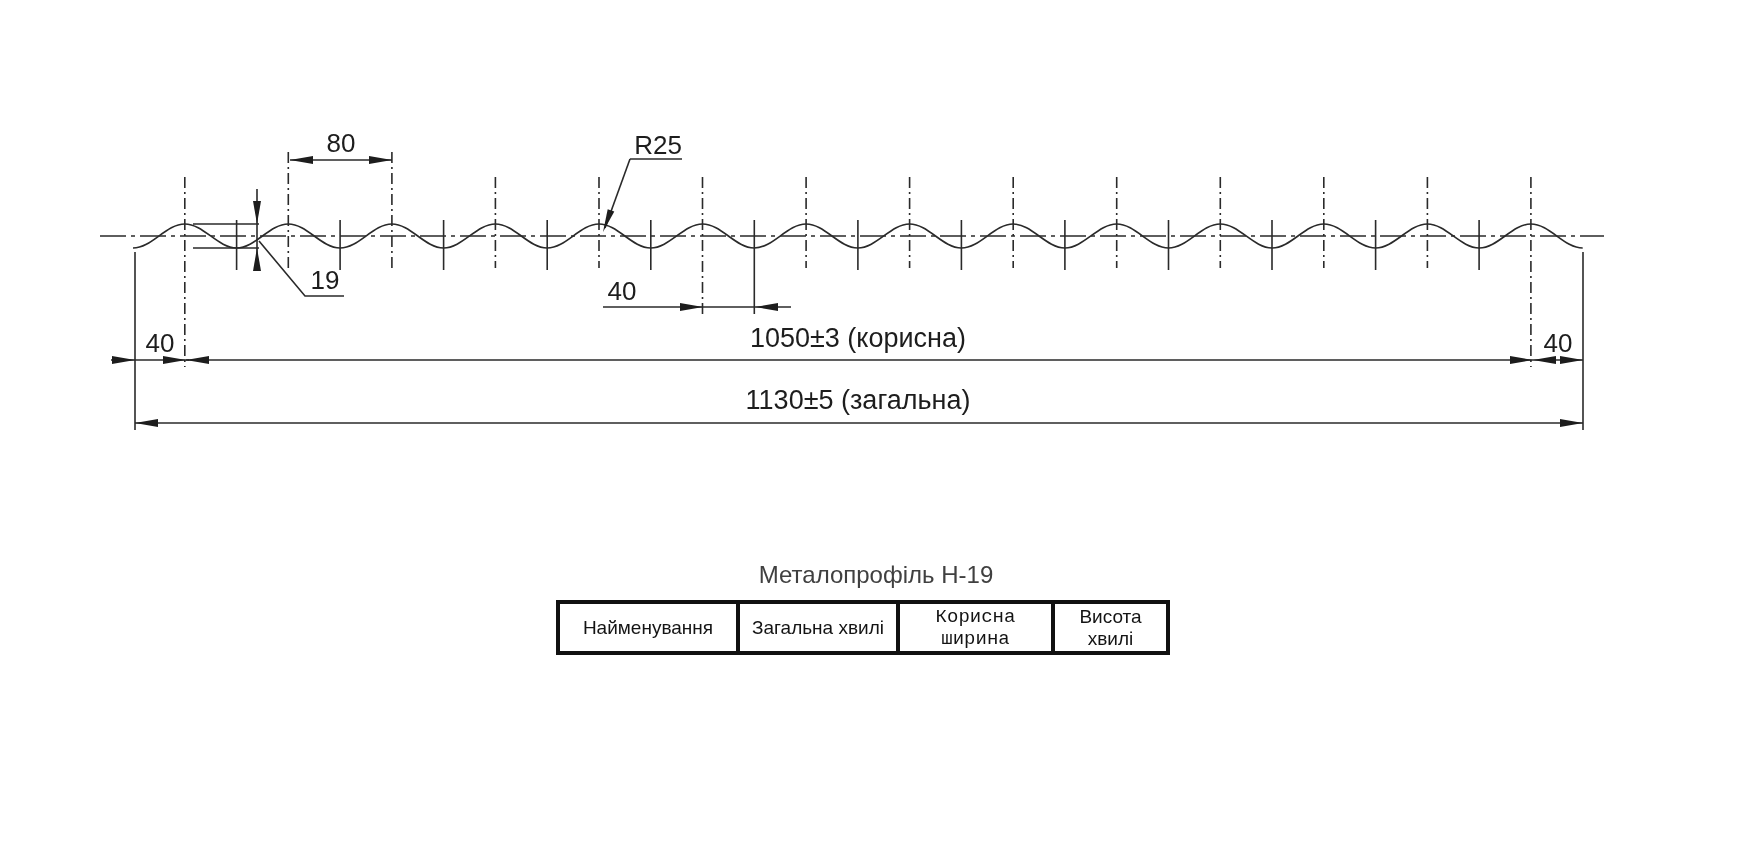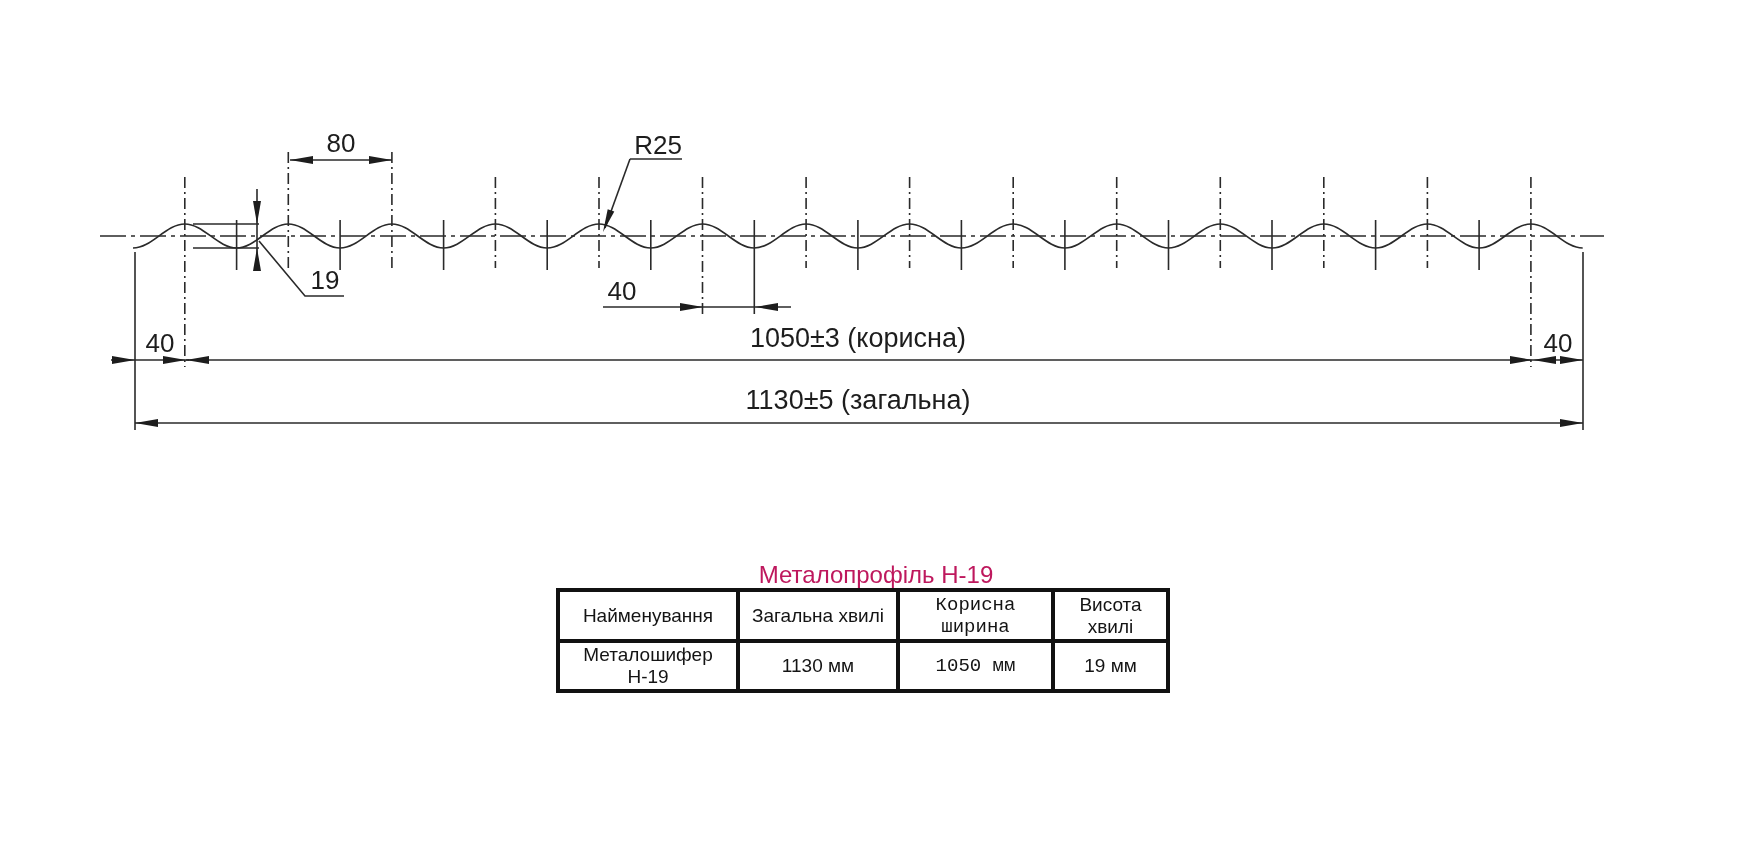--- a/index.html
+++ b/index.html
@@ -3,22 +3,22 @@
 <meta charset="utf-8">
 <style>
   html,body{margin:0;padding:0;background:#ffffff;}
   body{width:1754px;height:856px;position:relative;overflow:hidden;
        font-family:"Liberation Sans",sans-serif;color:#1d1d1d;}
   #drawing{position:absolute;left:0;top:0;}
   svg text{font-family:"Liberation Sans",sans-serif;fill:#1d1d1d;}
   .dim-text{font-size:26px;}
   .width-text{font-size:27px;}
   .title{position:absolute;left:570px;top:561px;width:612px;
-         text-align:center;font-size:24px;color:#be185d;}
-  .spec-table{position:absolute;left:556px;top:588px;border-collapse:collapse;
+         text-align:center;font-size:24px;color:#404040;}
+  .spec-table{position:absolute;left:556px;top:600px;border-collapse:collapse;
               table-layout:fixed;}
   .spec-table td{border:4px solid #111111;text-align:center;vertical-align:middle;
                  font-size:19px;color:#141414;padding:0 2px;background:#ffffff;}
   .spec-table .r1 td{height:47px;}
   .spec-table .r2 td{height:46px;}
   .c1{width:172px;} .c2{width:152px;} .c3{width:147px;font-family:Liberation Mono, monospace;} .c4{width:107px;}
 </style>
 </head>
 <body>
 
@@ -117,20 +117,14 @@
 <div class="title">Металопрофіль Н-19</div>
 
 <table class="spec-table">
   <tbody>
     <tr class="r1">
       <td class="c1">Найменування</td>
       <td class="c2">Загальна хвилі</td>
       <td class="c3">Корисна ширина</td>
       <td class="c4">Висота хвилі</td>
     </tr>
-    <tr class="r2">
-      <td class="c1">Металошифер Н-19</td>
-      <td class="c2">1130 мм</td>
-      <td class="c3">1050 мм</td>
-      <td class="c4">19 мм</td>
-    </tr>
   </tbody>
 </table>
 
 </body></html>

